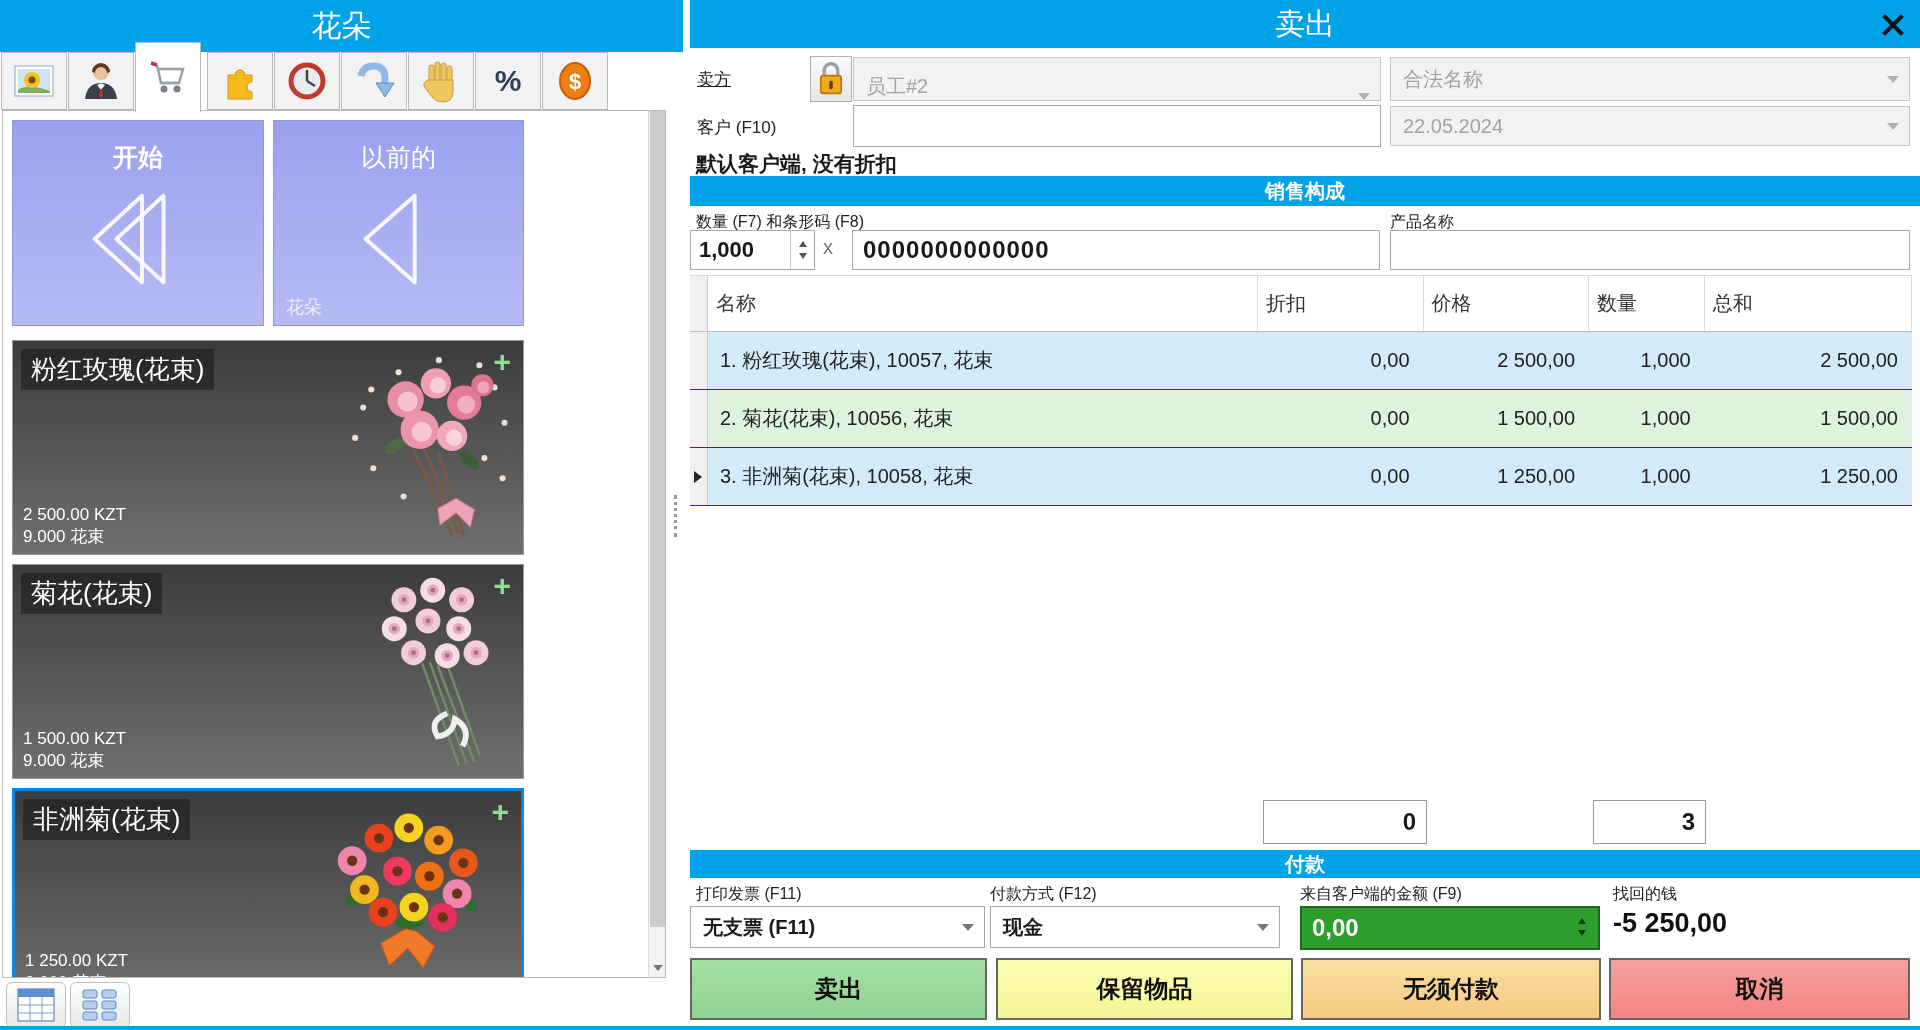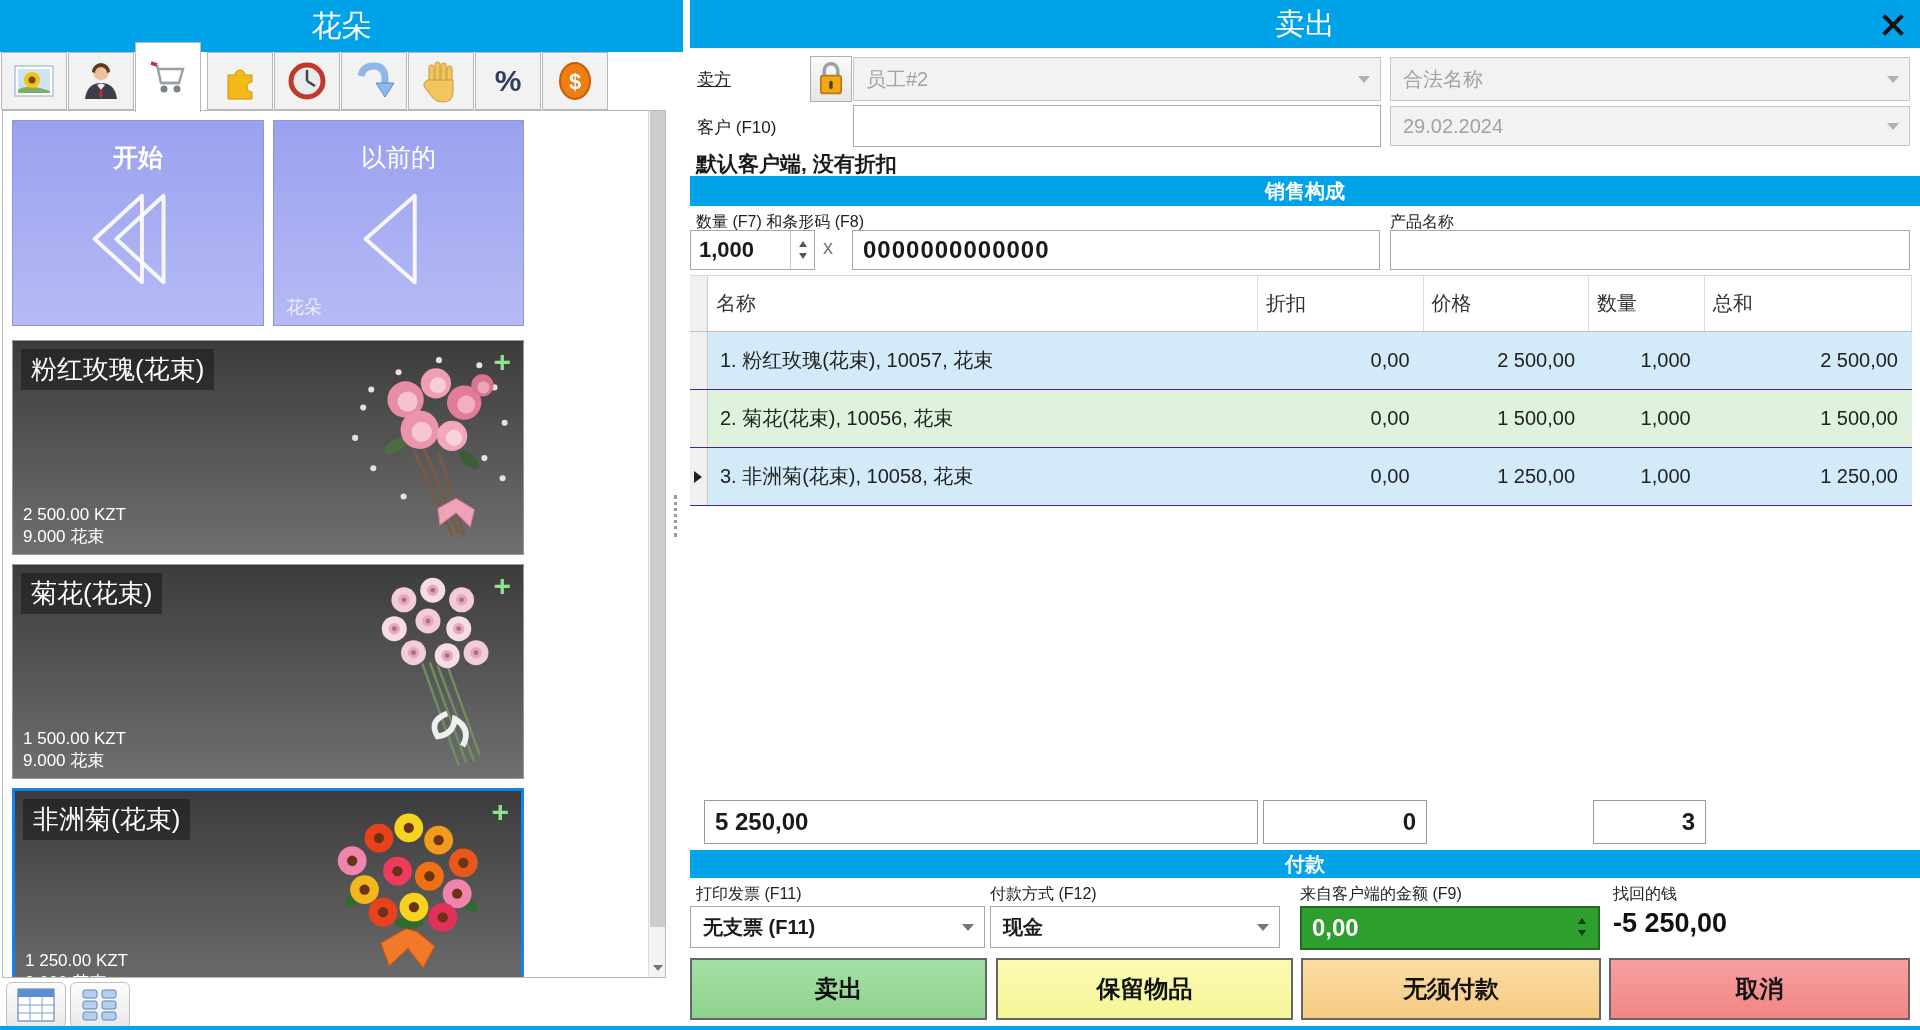--- a/index.html
+++ b/index.html
@@ -390,33 +390,33 @@
     </div>
 
     <div class="lbl" style="left:7px;top:68px;text-decoration:underline;">卖方</div>
     <div class="lockb">
       <svg viewBox="0 0 40 46" width="34" height="40">
           <path d="M12 20 v-7 a8 8 0 0 1 16 0 v7" fill="none" stroke="#9aa0a8" stroke-width="4"></path>
           <rect x="8" y="19" width="24" height="21" rx="3" fill="#f3a81c" stroke="#b87a10" stroke-width="2"></rect>
           <rect x="18" y="25" width="4" height="10" rx="2" fill="#5a3c08"></rect>
         </svg>
     </div>
-    <div class="combo" style="left:163px;top:57px;width:528px;">
+    <div class="combo" style="left:163px;top:57px;width:528px;align-items:flex-end;">
       <span>员工#2</span>
         <span class="dar"></span>
     </div>
     <div class="combo" style="left:700px;top:57px;width:520px;">
       <span>合法名称</span>
         <span class="dar"></span>
     </div>
 
     <div class="lbl" style="left:7px;top:116px;">客户 (F10)</div>
     <div class="inputw" style="left:163px;top:105px;width:528px;height:42px;"><span></span></div>
     <div class="combo" style="left:700px;top:106px;width:520px;height:40px;">
-      <span>29.02.2024</span>
+      <span>22.05.2024</span>
         <span class="dar"></span>
     </div>
 
     <div class="note">默认客户端, 没有折扣</div>
 
     <div class="bluebar" style="top:176px;height:30px;">销售构成</div>
     <div class="lbl" style="left:6px;top:212px;font-size:16px;">数量 (F7) 和条形码 (F8)</div>
     <div class="lbl" style="left:700px;top:212px;font-size:16px;">产品名称</div>
 
     <div class="qtyf">
@@ -462,21 +462,20 @@
             <div class="marker"></div>
           </div>
         <div class="tc cn">3. 非洲菊(花束), 10058, 花束</div>
         <div class="tc cd num">0,00</div>
         <div class="tc cp num">1 250,00</div>
         <div class="tc cq num">1,000</div>
         <div class="tc ct num">1 250,00</div>
       </div>
     </div>
 
-    <div class="tot" style="left:14px;width:554px;">5 250,00</div>
     <div class="tot r" style="left:573px;width:164px;">0</div>
     <div class="tot r" style="left:903px;width:113px;">3</div>
 
     <div class="bluebar" style="top:850px;height:28px;">付款</div>
     <div class="lbl" style="left:6px;top:884px;font-size:16px;">打印发票 (F11)</div>
     <div class="lbl" style="left:300px;top:884px;font-size:16px;">付款方式 (F12)</div>
     <div class="lbl" style="left:610px;top:884px;font-size:16px;text-align:right;">来自客户端的金额 (F9)</div>
     <div class="lbl" style="left:923px;top:884px;font-size:16px;">找回的钱</div>
 
     <div class="dd" style="left:0;width:295px;">

